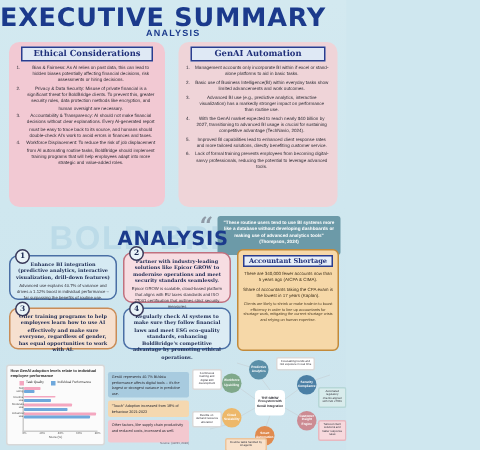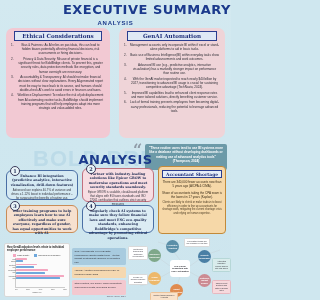--- a/index.html
+++ b/index.html
@@ -20,23 +20,23 @@
     text-align: center;
     font-size: 22px; font-weight: bold; letter-spacing: 1px;
     color: #bcdbe8;
     font-family: "Liberation Sans", sans-serif;
     line-height: 22px;
     user-select: none;
   }
   
   .main-title {
     position: absolute; top: 2px; left: 0; width: 231px;
-    text-align: right;
+    text-align: left;
     color: #1b3a8c;
-    font-size: 13px; font-weight: bold;
+    font-size: 17px; font-weight: bold;
     letter-spacing: 0.5px;
     font-family: "DejaVu Sans", sans-serif;
   }
   .sub-title {
     position: absolute; top: 20px; left: 0; width: 231px;
     text-align: center; color: #1b3a8c;
     font-size: 6px; font-weight: bold; letter-spacing: 0.8px;
   }
   .solution-title {
     position: absolute; top: 152px; left: 0; width: 231px;

